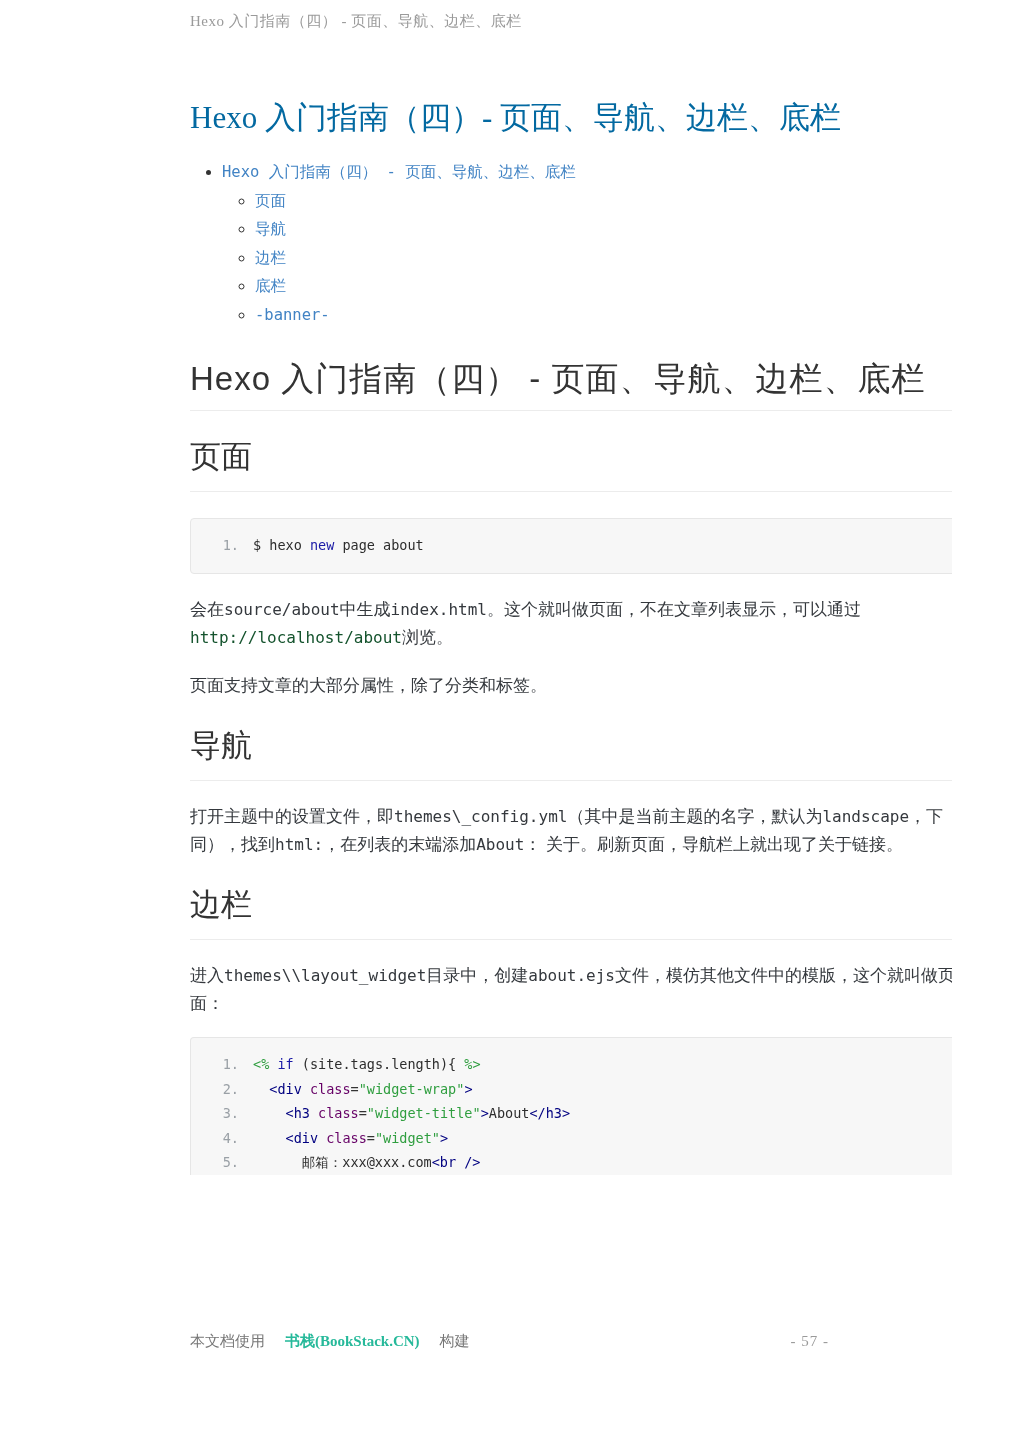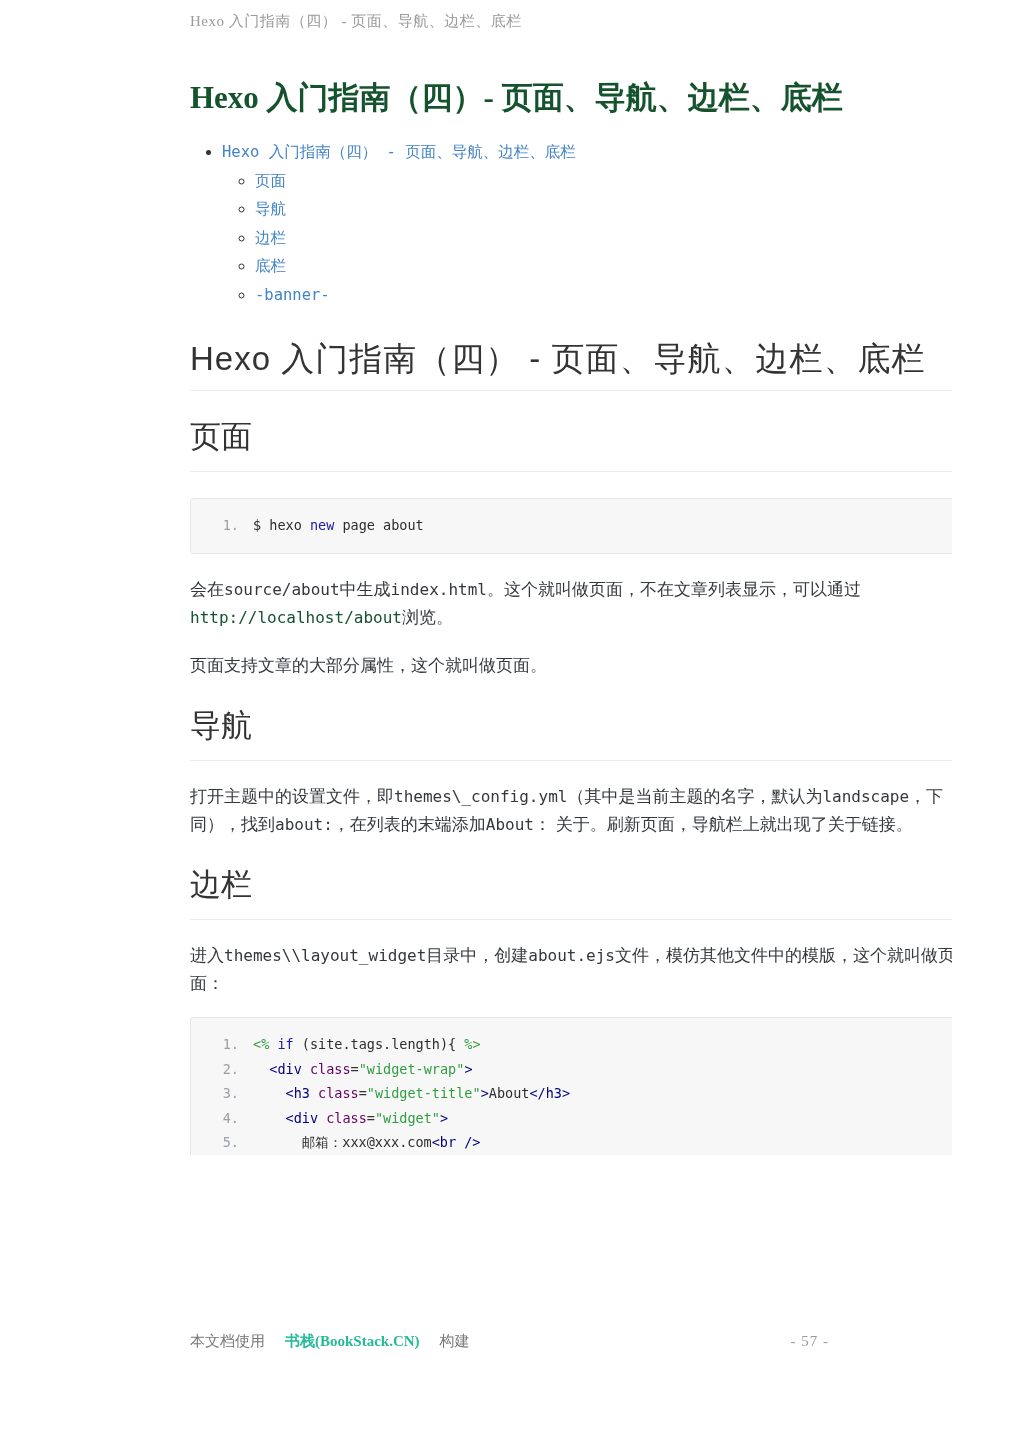--- a/index.html
+++ b/index.html
@@ -9,23 +9,23 @@
     font-family:"Liberation Sans","DejaVu Sans",sans-serif; color:#34383d;
     overflow:hidden; margin:0 auto;
   }
   .running-header {
     position:absolute; top:12px; left:123px;
     font-family:"Liberation Serif","DejaVu Serif",serif;
     font-size:15px; color:#9a9a9a; letter-spacing:0.5px;
   }
   .content { position:absolute; left:123px; top:0; width:773px; }
   .main-title {
-    margin-top:80px;
+    margin-top:100px;
     font-family:"Liberation Serif","DejaVu Serif",serif;
-    font-weight:700; font-size:31px; color:#14532d; line-height:36px;
+    font-weight:400; font-size:31px; color:#0369a1; line-height:36px;
   }
   .toc { margin-top:22px; list-style:disc; padding-left:32px; }
   .toc li { line-height:28.5px; color:#333; }
   .toc-sub { list-style:circle; padding-left:33px; margin-top:0; }
   .toc-link {
     font-family:"DejaVu Sans Mono","Liberation Mono",monospace;
     font-size:15.5px; color:#4183c4; text-decoration:none; cursor:pointer;
   }
   .doc-h1 {
     margin-top:26px; font-size:33px; font-weight:400; color:#333;
@@ -104,26 +104,26 @@
     </ul>
 
     <h1 class="doc-h1">Hexo 入门指南（四） - 页面、导航、边栏、底栏</h1>
 
     <section>
       <h2 class="section-h2">页面</h2>
       <div class="code-block">
           <div class="code-line"><span class="line-num">1.</span><span class="line-code"><span class="tk-pln">$ hexo </span><span class="tk-kwd">new</span><span class="tk-pln"> page about</span></span></div>
         </div>
       <p class="para"><span class="tk-cjk">会在</span><span class="tk-mono">source/about</span><span class="tk-cjk">中生成</span><span class="tk-mono">index.html</span><span class="tk-cjk">。这个就叫做页面，不在文章列表显示，可以通过</span><span class="tk-link">http://localhost/about</span><span class="tk-cjk">浏览。</span></p>
-      <p class="para">页面支持文章的大部分属性，这个就叫做页面。</p>
+      <p class="para">页面支持文章的大部分属性，除了分类和标签。</p>
     </section>
 
     <section>
       <h2 class="section-h2">导航</h2>
-      <p class="para"><span class="tk-cjk">打开主题中的设置文件，即</span><span class="tk-mono">themes\_config.yml</span><span class="tk-cjk">（其中是当前主题的名字，默认为</span><span class="tk-mono">landscape</span><span class="tk-cjk">，下同），找到</span><span class="tk-mono">about:</span><span class="tk-cjk">，在列表的末端添加</span><span class="tk-mono">About</span><span class="tk-cjk">： 关于。刷新页面，导航栏上就出现了关于链接。</span></p>
+      <p class="para"><span class="tk-cjk">打开主题中的设置文件，即</span><span class="tk-mono">themes\_config.yml</span><span class="tk-cjk">（其中是当前主题的名字，默认为</span><span class="tk-mono">landscape</span><span class="tk-cjk">，下同），找到</span><span class="tk-mono">html:</span><span class="tk-cjk">，在列表的末端添加</span><span class="tk-mono">About</span><span class="tk-cjk">： 关于。刷新页面，导航栏上就出现了关于链接。</span></p>
     </section>
 
     <section>
       <h2 class="section-h2">边栏</h2>
       <p class="para"><span class="tk-cjk">进入</span><span class="tk-mono">themes\\layout_widget</span><span class="tk-cjk">目录中，创建</span><span class="tk-mono">about.ejs</span><span class="tk-cjk">文件，模仿其他文件中的模版，这个就叫做页面：</span></p>
       <div class="code-block code-clipped">
           <div class="code-line"><span class="line-num">1.</span><span class="line-code"><span class="tk-ejs">&lt;%</span><span class="tk-pln"> </span><span class="tk-kwd">if</span><span class="tk-pln"> (site.tags.length){ </span><span class="tk-ejs">%&gt;</span></span></div>
           <div class="code-line"><span class="line-num">2.</span><span class="line-code"><span class="tk-pln">  </span><span class="tk-tag">&lt;div</span><span class="tk-pln"> </span><span class="tk-atn">class</span><span class="tk-pun">=</span><span class="tk-atv">"widget-wrap"</span><span class="tk-tag">&gt;</span></span></div>
           <div class="code-line"><span class="line-num">3.</span><span class="line-code"><span class="tk-pln">    </span><span class="tk-tag">&lt;h3</span><span class="tk-pln"> </span><span class="tk-atn">class</span><span class="tk-pun">=</span><span class="tk-atv">"widget-title"</span><span class="tk-tag">&gt;</span><span class="tk-pln">About</span><span class="tk-tag">&lt;/h3&gt;</span></span></div>
           <div class="code-line"><span class="line-num">4.</span><span class="line-code"><span class="tk-pln">    </span><span class="tk-tag">&lt;div</span><span class="tk-pln"> </span><span class="tk-atn">class</span><span class="tk-pun">=</span><span class="tk-atv">"widget"</span><span class="tk-tag">&gt;</span></span></div>

